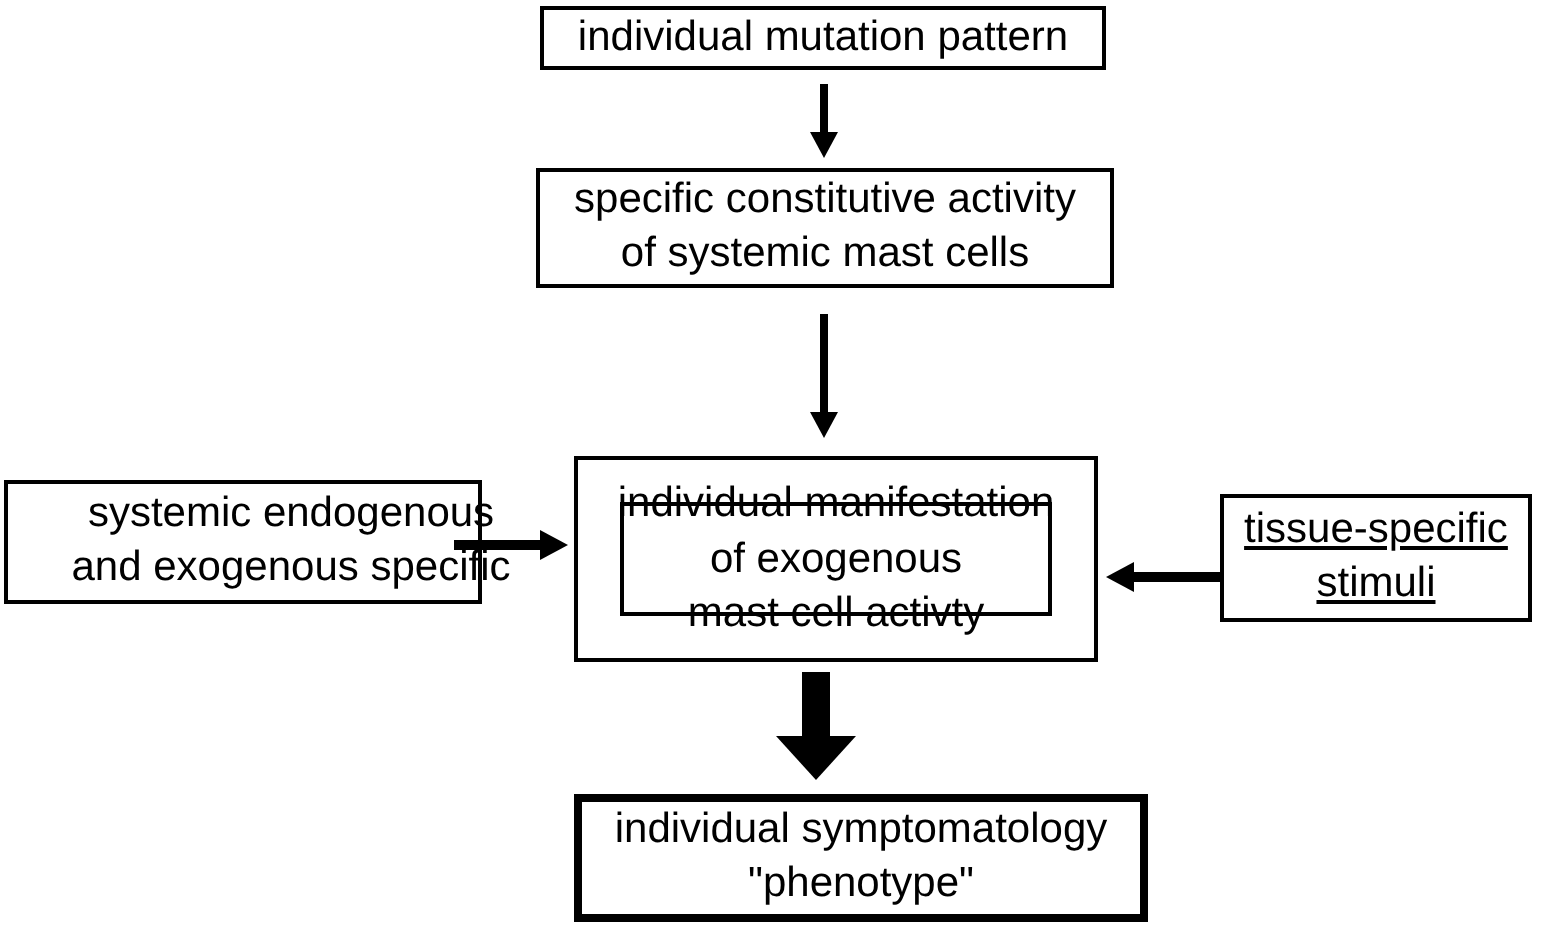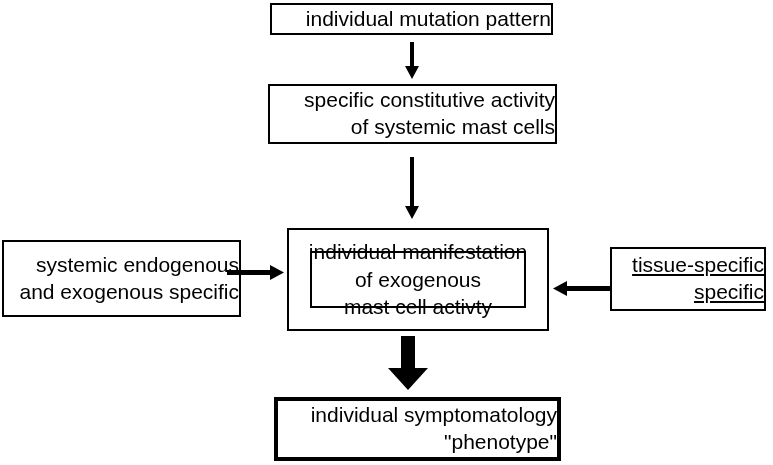--- a/index.html
+++ b/index.html
@@ -17,31 +17,31 @@
     overflow: hidden;
   }
   .box {
     position: absolute;
     box-sizing: border-box;
     border: 2px solid #000000;
     background: #ffffff;
     display: flex;
     flex-direction: column;
     justify-content: center;
-    align-items: flex-end;
+    align-items: center;
     text-align: center;
     font-size: 21px;
     line-height: 1.28;
     white-space: nowrap;
   }
   .box-mutation     { left: 270px; top: 3px;   width: 283px; height: 32px; }
   .box-constitutive { left: 268px; top: 84px;  width: 289px; height: 60px; }
-  .box-systemic     { left: 2px;   top: 240px; width: 239px; height: 77px; padding-left: 48px; }
+  .box-systemic     { left: 2px;   top: 240px; width: 239px; height: 62px; padding-left: 48px; }
   .box-tissue       { left: 610px; top: 247px; width: 156px; height: 64px; text-decoration: underline; }
-  .box-phenotype    { left: 274px; top: 397px; width: 287px; height: 64px; border-width: 4px; }
+  .box-phenotype    { left: 287px; top: 397px; width: 287px; height: 64px; border-width: 4px; }
 
   .box-manifestation-outer {
     position: absolute;
     box-sizing: border-box;
     left: 287px; top: 228px; width: 262px; height: 103px;
     border: 2px solid #000000;
     padding: 21px;
     background: #ffffff;
   }
   .box-manifestation-inner {
@@ -100,21 +100,21 @@
   <div class="box-manifestation-outer">
     <div class="box-manifestation-inner">
       <span>individual manifestation</span>
       <span>of exogenous</span>
       <span>mast cell activty</span>
     </div>
   </div>
 
   <div class="box box-tissue">
     <span>tissue-specific</span>
-    <span>specific</span>
+    <span>stimuli</span>
   </div>
 
   <svg class="arrow" style="left:552px; top:280px;" width="59" height="17" viewBox="0 0 59 17">
     <line x1="59" y1="8.5" x2="14" y2="8.5" stroke="#000000" stroke-width="5"></line>
     <polygon points="15,1 15,16 1,8.5" fill="#000000"></polygon>
   </svg>
 
   <svg class="arrow" style="left:386px; top:336px;" width="44" height="55" viewBox="0 0 44 55">
     <rect x="15" y="0" width="14" height="33" fill="#000000"></rect>
     <polygon points="2,32 42,32 22,54" fill="#000000"></polygon>

